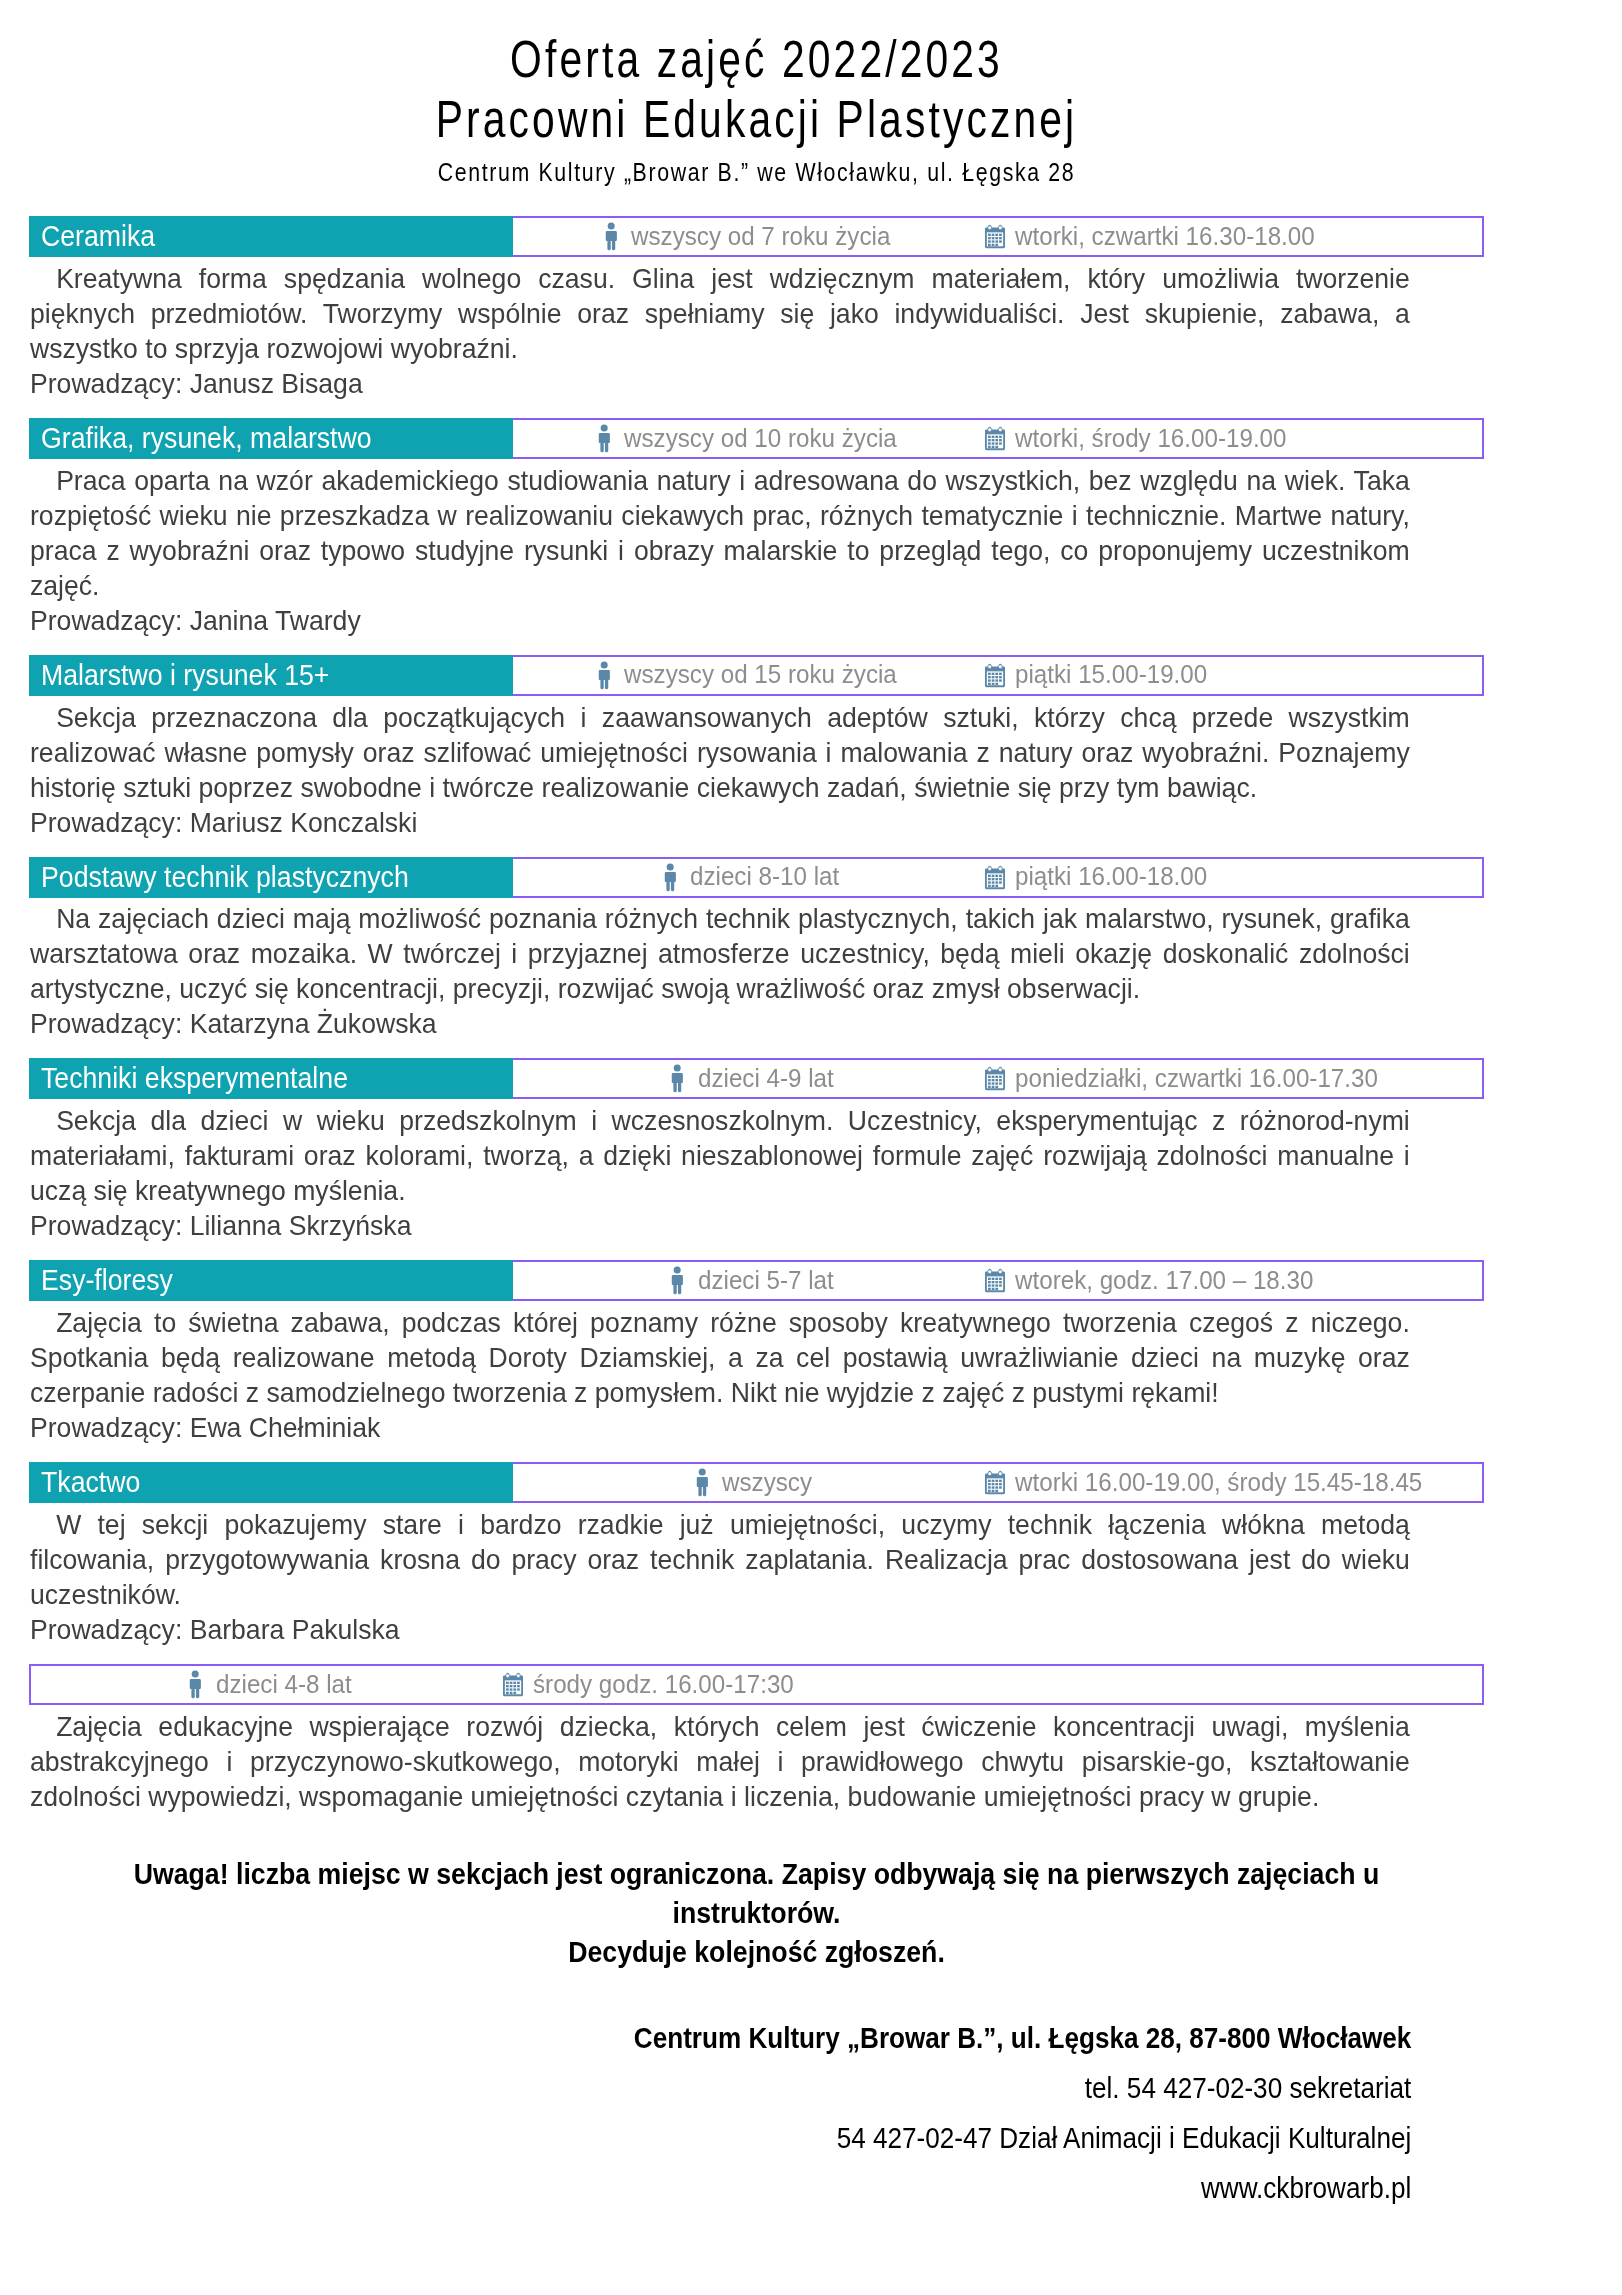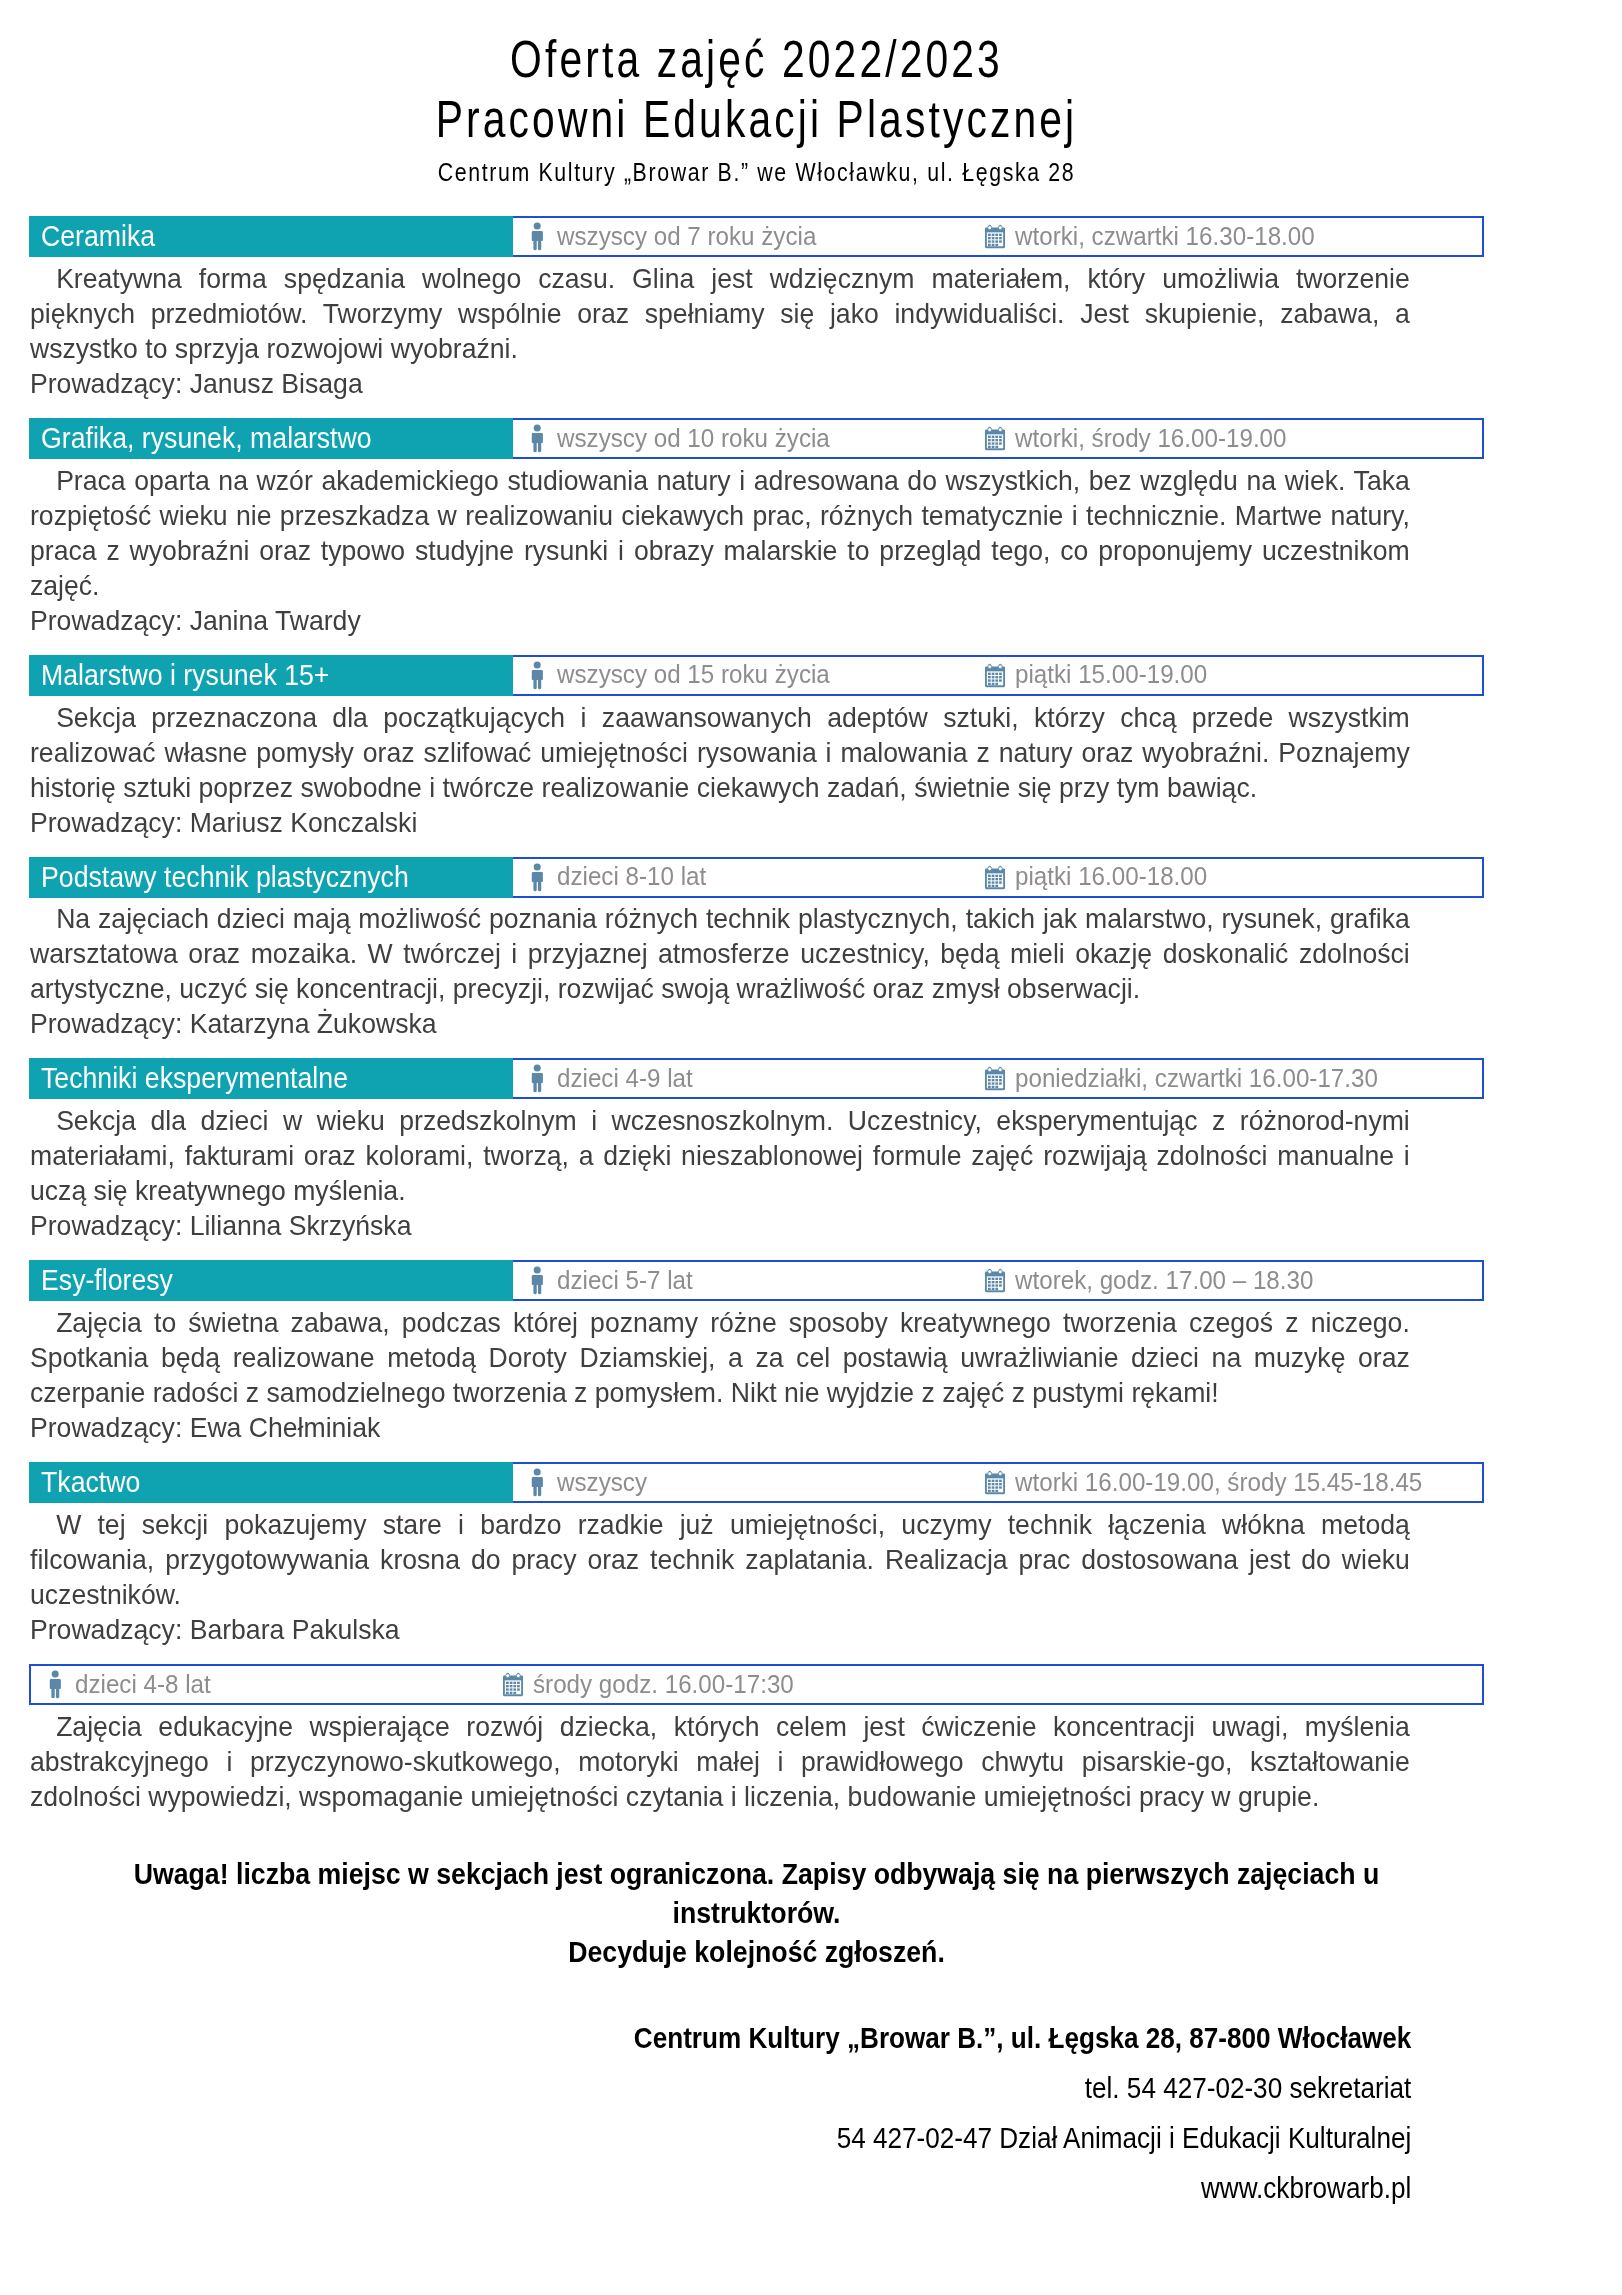--- a/index.html
+++ b/index.html
@@ -58,21 +58,21 @@
     margin-top: 25px;
   }
   .section {
     margin-bottom: 17px;
   }
 
   .section-header {
     display: flex;
     align-items: stretch;
     height: 41px;
-    border: 2px solid #1d4ed8;
+    border: 2px solid #8b5cf6;
     box-sizing: border-box;
     background: #701a75;
   }
   .header-title {
     background: #0fa3b1;
     color: #ffffff;
     display: flex;
     align-items: center;
     padding: 0 10.5px 0 11.8px;
     box-sizing: border-box;
@@ -94,20 +94,21 @@
     flex: 1 1 auto;
     display: flex;
     align-items: center;
     background: #ffffff;
     padding-left: 13px;
   }
   .meta-item {
     display: flex;
     align-items: center;
     white-space: nowrap;
+    justify-content: center;
   }
   .meta-item .icon {
     display: inline-flex;
     align-items: center;
     justify-content: center;
     width: 22px;
     height: 29px;
     flex: 0 0 auto;
   }
   .meta-item .meta-text {

